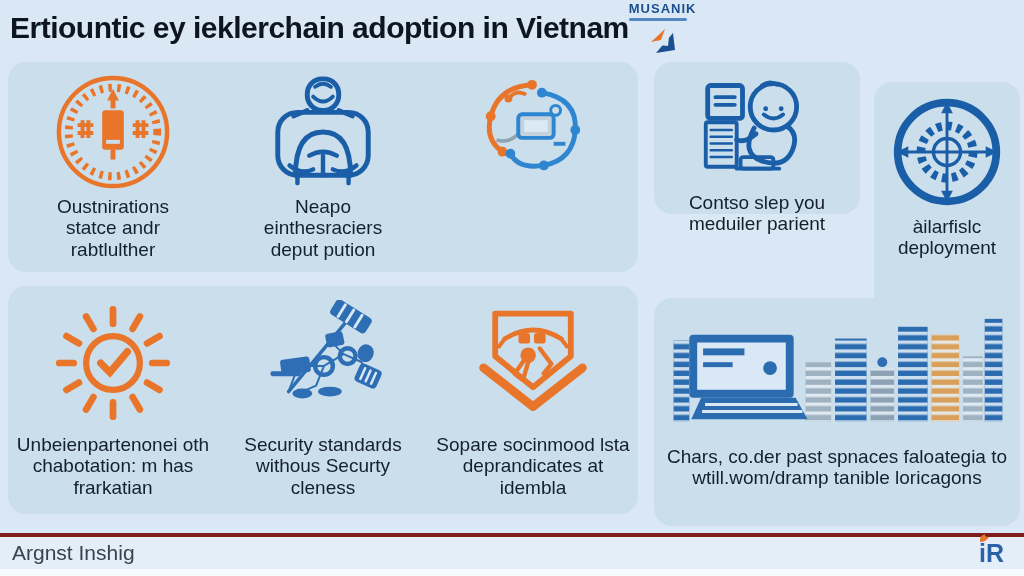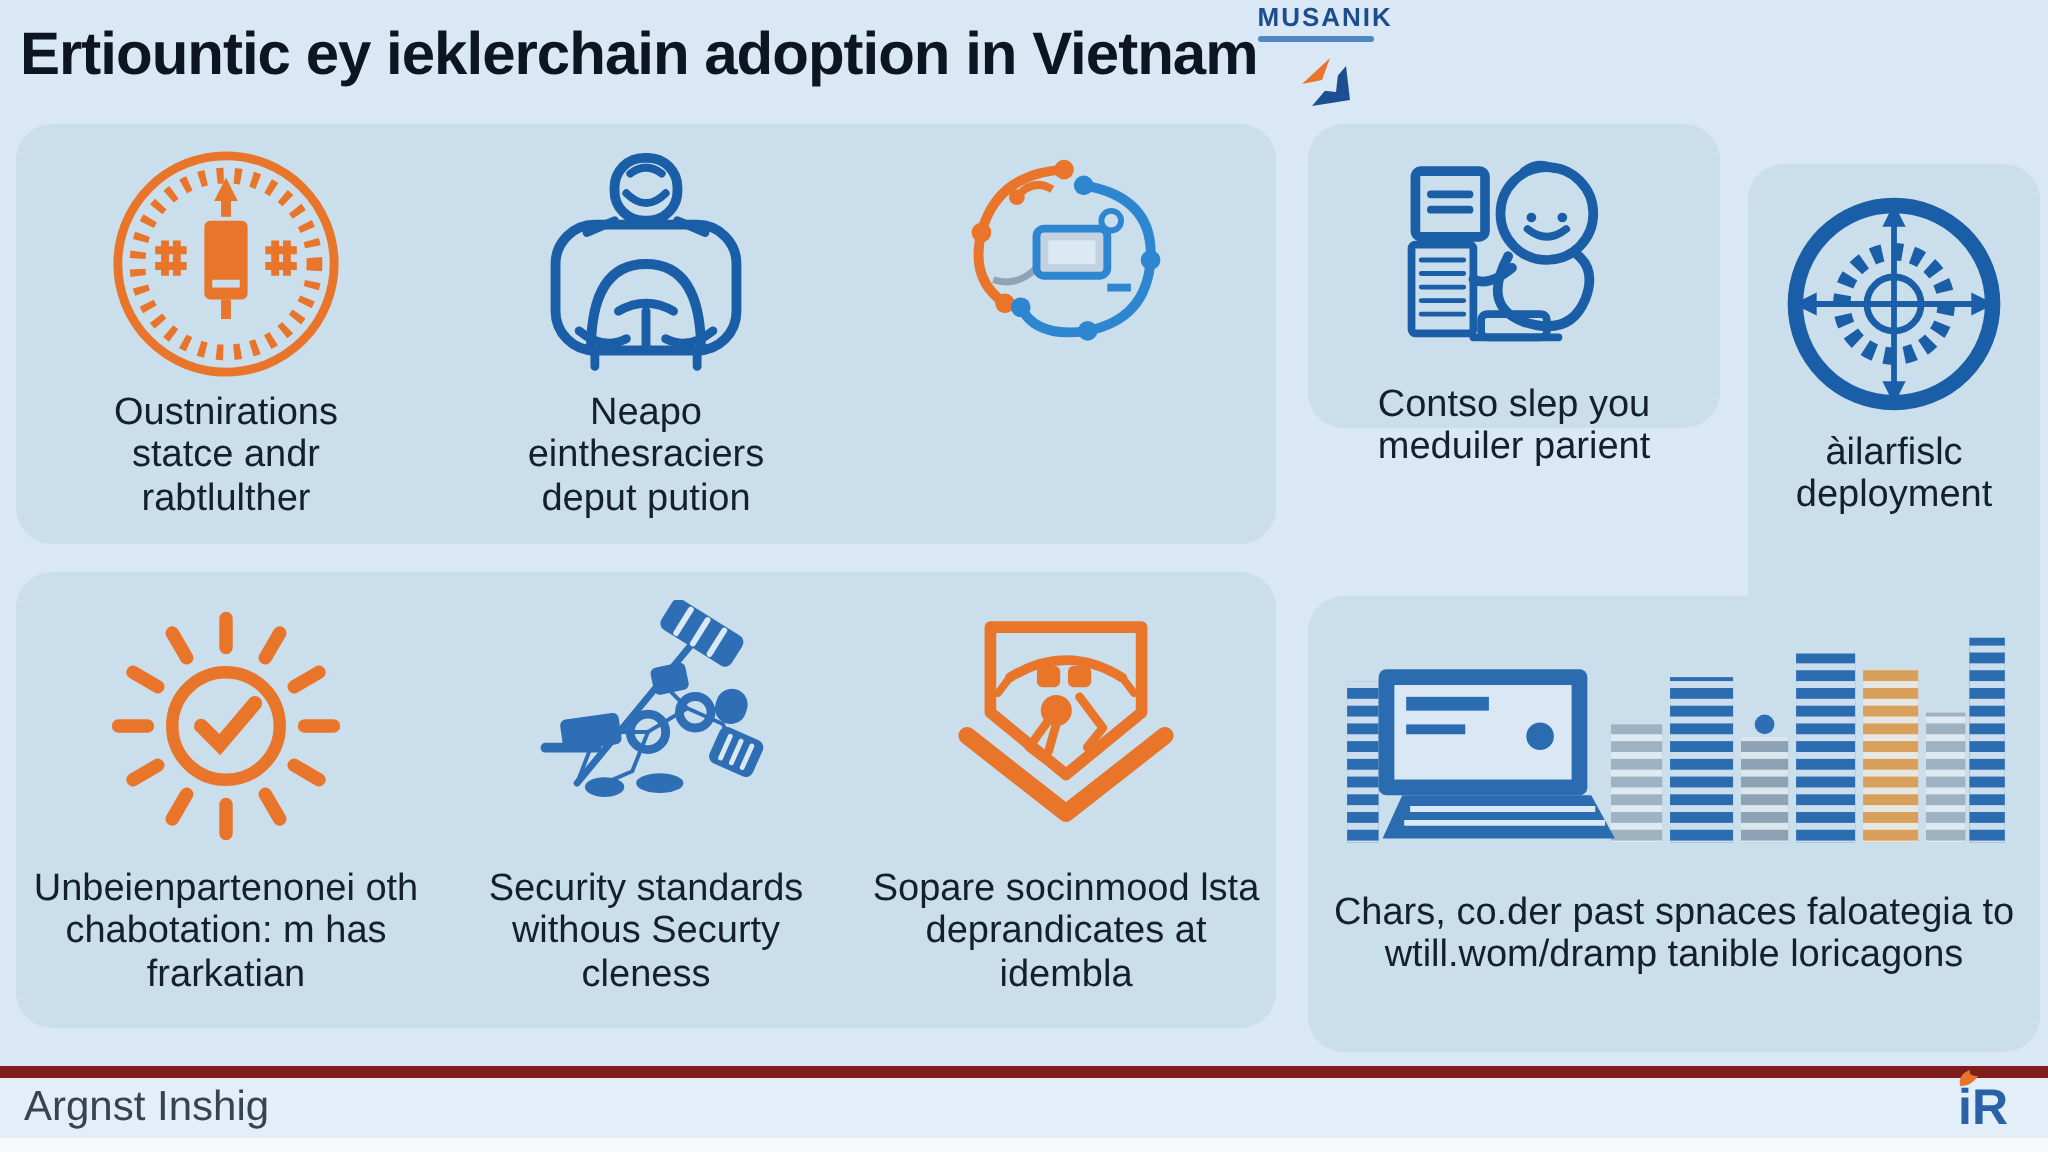--- a/index.html
+++ b/index.html
@@ -26,21 +26,21 @@
 
   .cell { flex:1; display:flex; flex-direction:column; align-items:center; padding-top:10px; }
   .icon-box { height:120px; display:flex; align-items:center; justify-content:center; }
   .row2 .icon-box { height:134px; }
   .caption { text-align:center; font-size:19px; line-height:1.13; color:#14202c; max-width:200px; margin-top:4px; }
   .caption.narrow { max-width:150px; }
   .caption.wide { max-width:345px; }
 
   
   .footer { position:absolute; left:0; top:533px; width:1024px; height:36px;
-            background:#e3eef8; border-top:6px solid #7f1d1d;
+            background:#e3eef8; border-top:4px solid #7f1d1d;
             display:flex; align-items:center; justify-content:space-between; padding:0 12px; }
   .footer-strip { position:absolute; left:0; top:569px; width:1024px; height:7px; background:#f6fafd; }
   .footer-left { font-size:21px; color:#37434f; }
   .footer-logo { position:relative; font-size:25px; font-weight:700; color:#2a62a8; padding-right:8px; line-height:1; }
   .flame { position:absolute; left:-2px; top:-9px; }
 
   svg { display:block; }
 </style>
 </head>
 <body>

